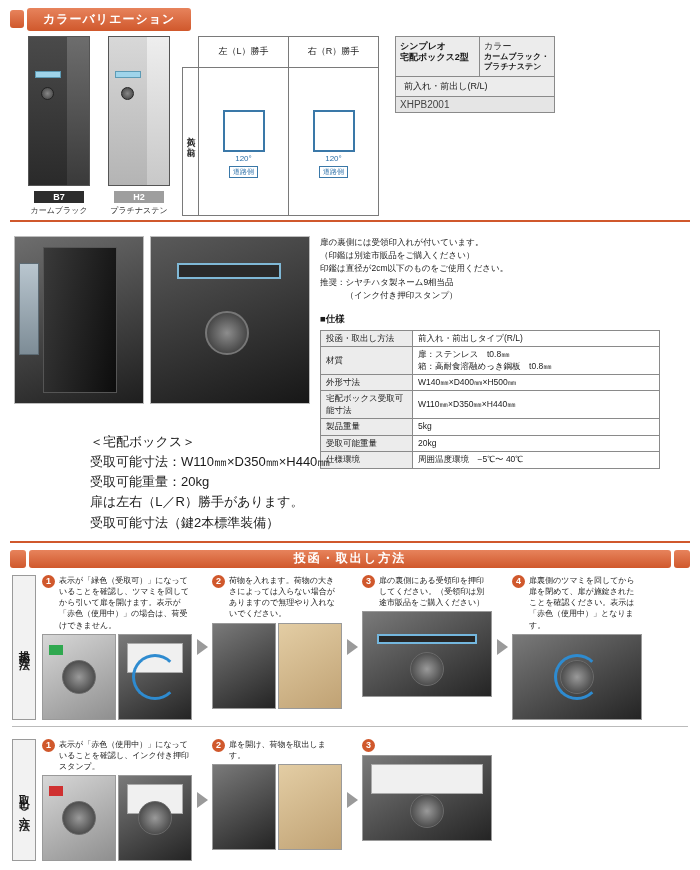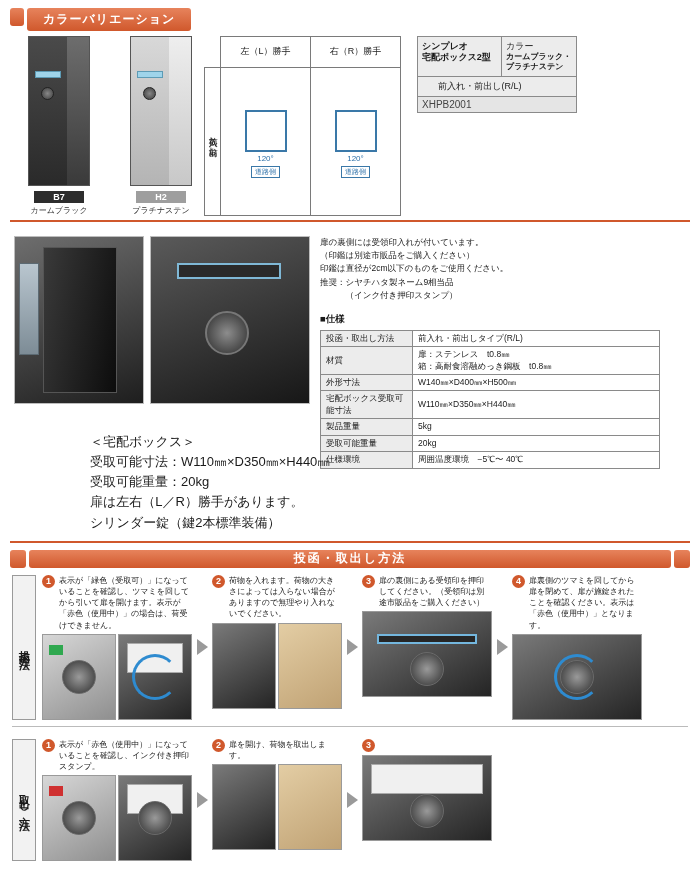--- a/index.html
+++ b/index.html
@@ -43,21 +43,21 @@
     border-radius: 3px;
     margin-right: 3px;
   }
   .banner .cap.right { margin-right: 0; margin-left: 3px; }
 
   .banner-left {
     position: relative;
     height: 22px;
     margin: 0 10px;
     display: flex;
-    align-items: flex-start;
+    align-items: center;
   }
   .banner-left .pill {
     background: linear-gradient(#e7835c, #d0582c);
     color: #fff;
     font-weight: bold;
     font-size: 12px;
     padding: 3px 16px;
     border-radius: 3px;
     letter-spacing: 1px;
   }
@@ -71,21 +71,21 @@
 
   .hr-orange {
     height: 2px;
     background: #d0582c;
     margin: 4px 10px 0 10px;
   }
 
   
   #color-variation { padding: 8px 0 0 0; }
   .cv-wrap { display: flex; padding: 6px 14px 0 14px; }
-  .cv-products { display: flex; gap: 40px; padding-left: 14px; }
+  .cv-products { display: flex; gap: 18px; padding-left: 14px; }
   .cv-item { text-align: center; }
   .unit-shape {
     width: 62px;
     height: 150px;
     border: 1px solid #555;
     position: relative;
   }
   .unit-shape .face {
     position: absolute;
     left: 0; top: 0; bottom: 0;
@@ -178,21 +178,21 @@
   .model-box .row:last-child { border-bottom: none; }
   .model-box .c1 {
     width: 84px;
     padding: 4px;
     background: #ececec;
     font-weight: bold;
     line-height: 1.25;
     border-right: 1px solid #8a8a8a;
   }
   .model-box .c2 { flex:1; padding: 4px; background:#ececec; line-height: 1.25; }
-  .model-box .full { padding: 3px 20px; width: 100%; }
+  .model-box .full { padding: 3px 8px; width: 100%; }
   .model-box .code { font-size: 10px; color: #444; padding: 2px 4px; }
 
   
   #spec { padding-top: 6px; }
   .spec-wrap { display: flex; padding: 8px 14px 0 14px; }
   .spec-photos { width: 300px; display: flex; gap: 6px; }
   .photo {
     background: #d9d9d9;
     border: 1px solid #bdbdbd;
     position: relative;
@@ -459,21 +459,21 @@
       </tbody>
         </table>
     </div>
   </div>
 
   <div class="callout-left">
     <div>＜宅配ボックス＞</div>
     <div>受取可能寸法：W110㎜×D350㎜×H440㎜</div>
     <div>受取可能重量：20kg</div>
     <div>扉は左右（L／R）勝手があります。</div>
-    <div>シリンダー錠（鍵2本標準装備）</div>
+    <div>受取可能寸法（鍵2本標準装備）</div>
   </div>
 
   <div class="hr-orange" style="margin-top:72px;"></div>
 </div>
 
 <div id="method">
   <div class="banner">
     <div class="cap"></div>
     <div class="bar">投函・取出し方法</div>
     <div class="cap right"></div>

